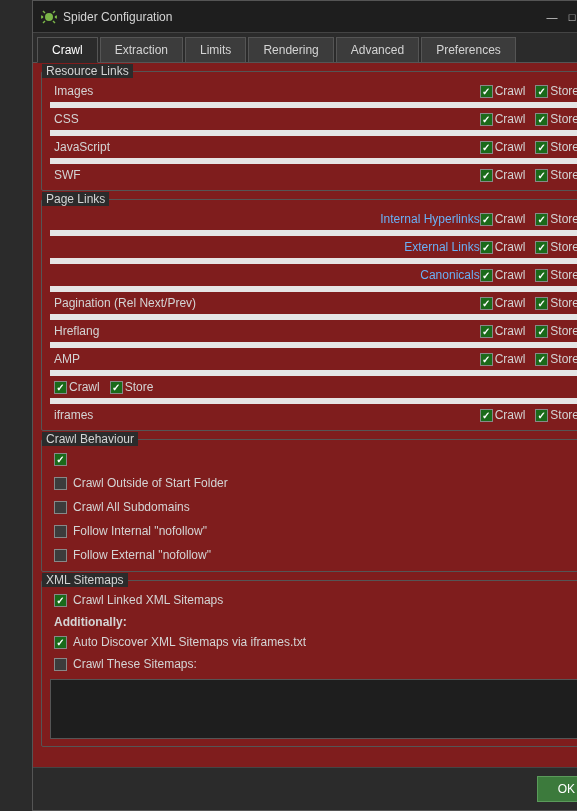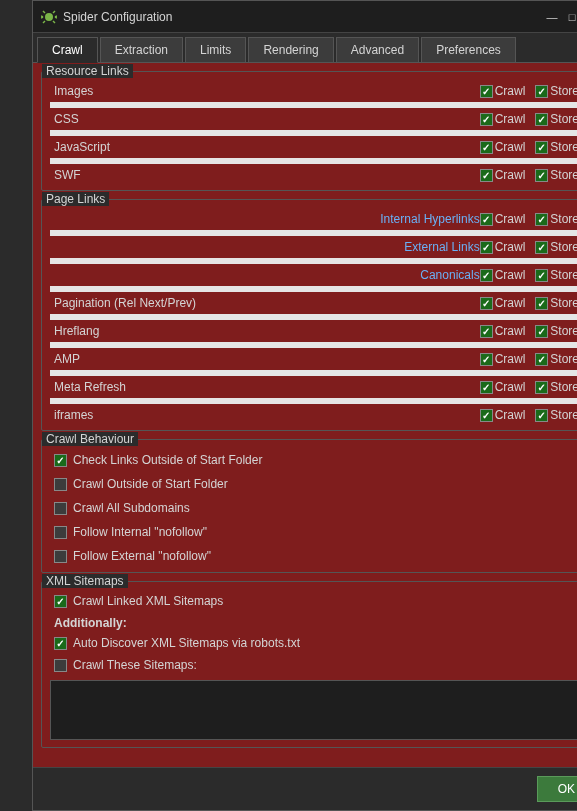--- a/index.html
+++ b/index.html
@@ -352,21 +352,20 @@
         <span class="resource-name">AMP</span>
         <div class="crawl-store">
           <div class="cs-checkbox checked"></div>
           <span class="cs-label">Crawl</span>
           <div class="cs-checkbox checked"></div>
           <span class="cs-label">Store</span>
         </div>
       </div>
 
       <div class="resource-row">
-        <span class="resource-name">Meta Refresh</span>
         <div class="crawl-store">
           <div class="cs-checkbox checked"></div>
           <span class="cs-label">Crawl</span>
           <div class="cs-checkbox checked"></div>
           <span class="cs-label">Store</span>
         </div>
       </div>
 
       <div class="resource-row">
         <span class="resource-name">iframes</span>
@@ -377,21 +376,20 @@
           <span class="cs-label">Store</span>
         </div>
       </div>
     </div>
 
     <div class="group-box">
       <span class="group-label">Crawl Behaviour</span>
 
       <div class="behaviour-row">
         <div class="small-checkbox checked"></div>
-        <span class="behaviour-label">Check Links Outside of Start Folder</span>
       </div>
       <div class="behaviour-row">
         <div class="small-checkbox"></div>
         <span class="behaviour-label">Crawl Outside of Start Folder</span>
       </div>
       <div class="behaviour-row">
         <div class="small-checkbox"></div>
         <span class="behaviour-label">Crawl All Subdomains</span>
       </div>
       <div class="behaviour-row">
@@ -409,21 +407,21 @@
 
       <div class="xml-row">
         <div class="small-checkbox checked"></div>
         <span class="behaviour-label">Crawl Linked XML Sitemaps</span>
       </div>
 
       <div class="additionally-label">Additionally:</div>
 
       <div class="xml-row">
         <div class="small-checkbox checked"></div>
-        <span class="behaviour-label">Auto Discover XML Sitemaps via robots.txt</span>
+        <span class="behaviour-label">Auto Discover XML Sitemaps via iframes.txt</span>
       </div>
 
       <div class="xml-row">
         <div class="small-checkbox"></div>
         <span class="behaviour-label">Crawl These Sitemaps:</span>
       </div>
 
       <textarea class="sitemaps-textarea" style=""></textarea>
     </div>
 

